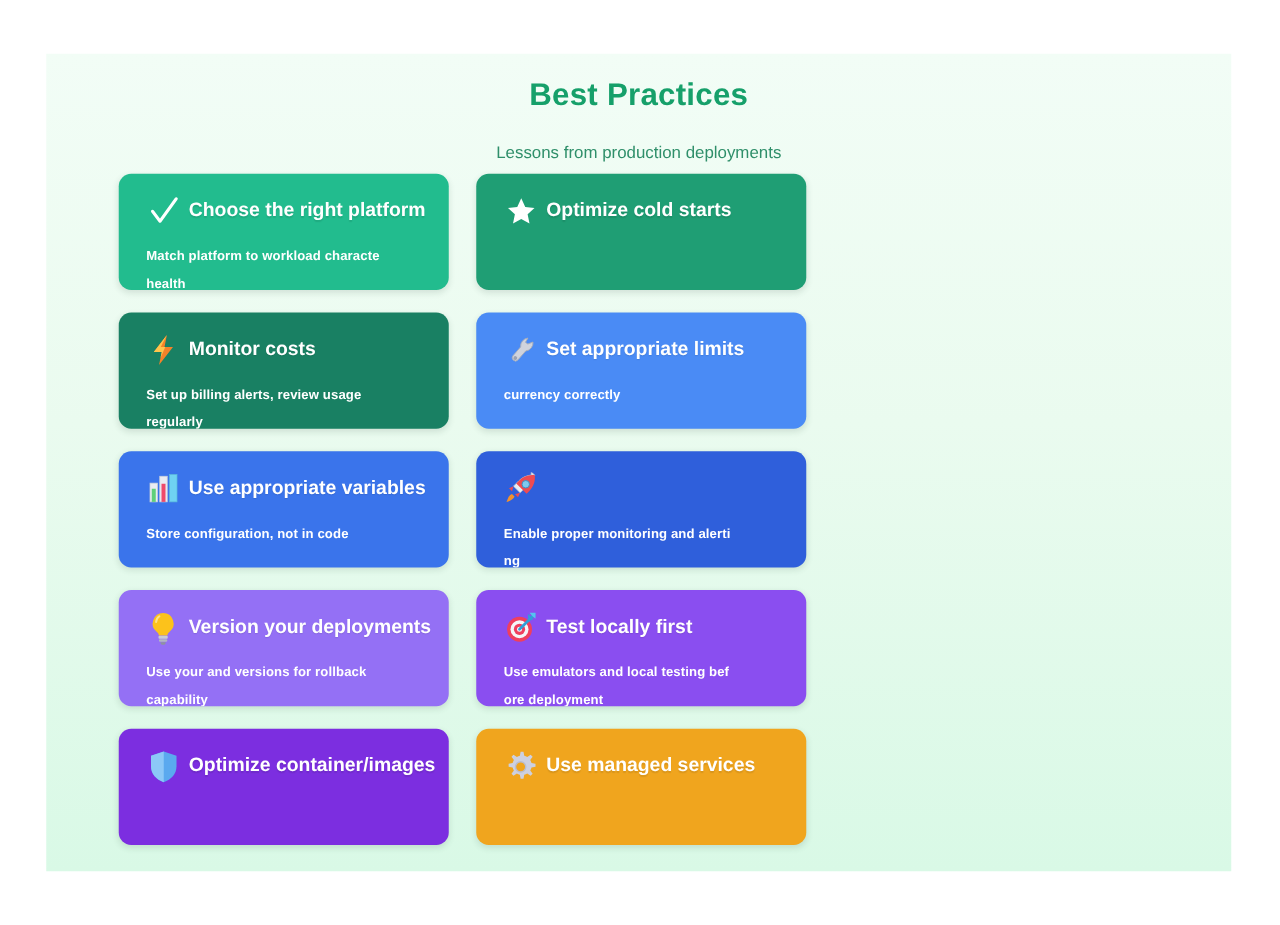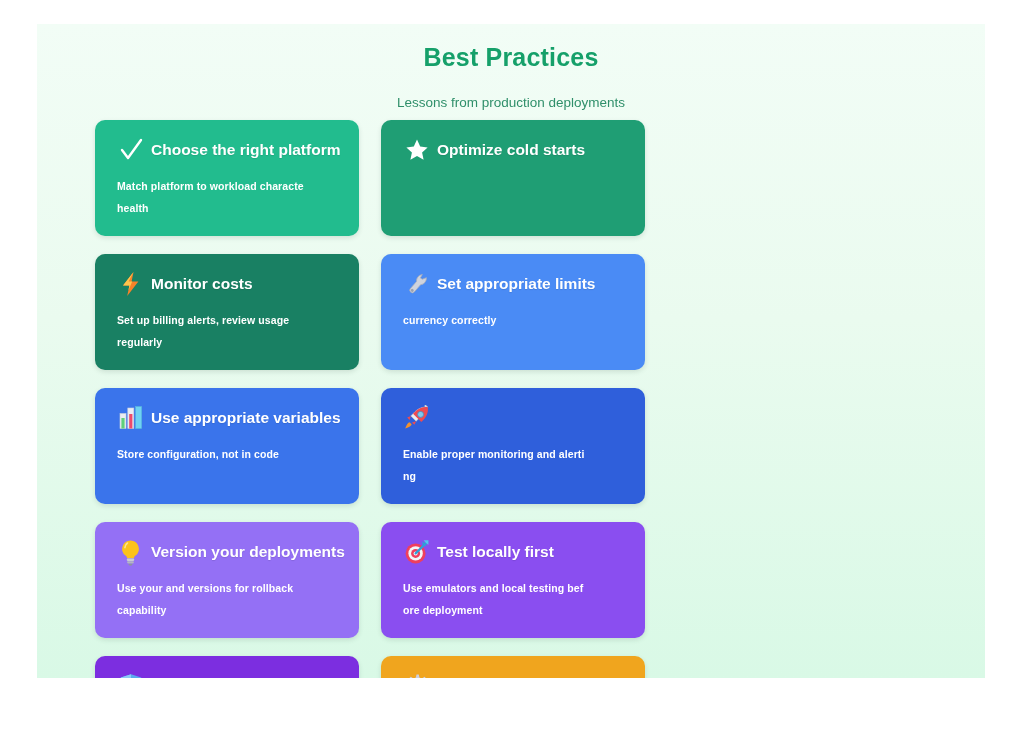--- a/index.html
+++ b/index.html
@@ -10,21 +10,21 @@
   body {
     width: 1024px;
     height: 740px;
     font-family: "Liberation Sans", sans-serif;
     -webkit-font-smoothing: antialiased;
   }
 
   #slide {
     position: absolute;
     left: 37px;
-    top: 24px;
+    top: 43px;
     width: 948px;
     height: 654px;
     background: linear-gradient(180deg, #f2fdf6 0%, #eafbef 45%, #d9f9e6 100%);
     overflow: hidden;
   }
 
   .header {
     text-align: center;
     padding-top: 18px;
   }
@@ -49,21 +49,21 @@
     top: 96px;
     width: 832px;
     display: flex;
     flex-wrap: wrap;
     gap: 18px 22px;
   }
 
   .card {
     box-sizing: border-box;
     width: 264px;
-    height: 116px;
+    height: 93px;
     border-radius: 10px;
     padding: 16px 16px 0 16px;
     position: relative;
     overflow: hidden;
     box-shadow: 0 2px 5px rgba(40, 70, 60, 0.14);
   }
 
   .card-head {
     display: flex;
     align-items: center;

